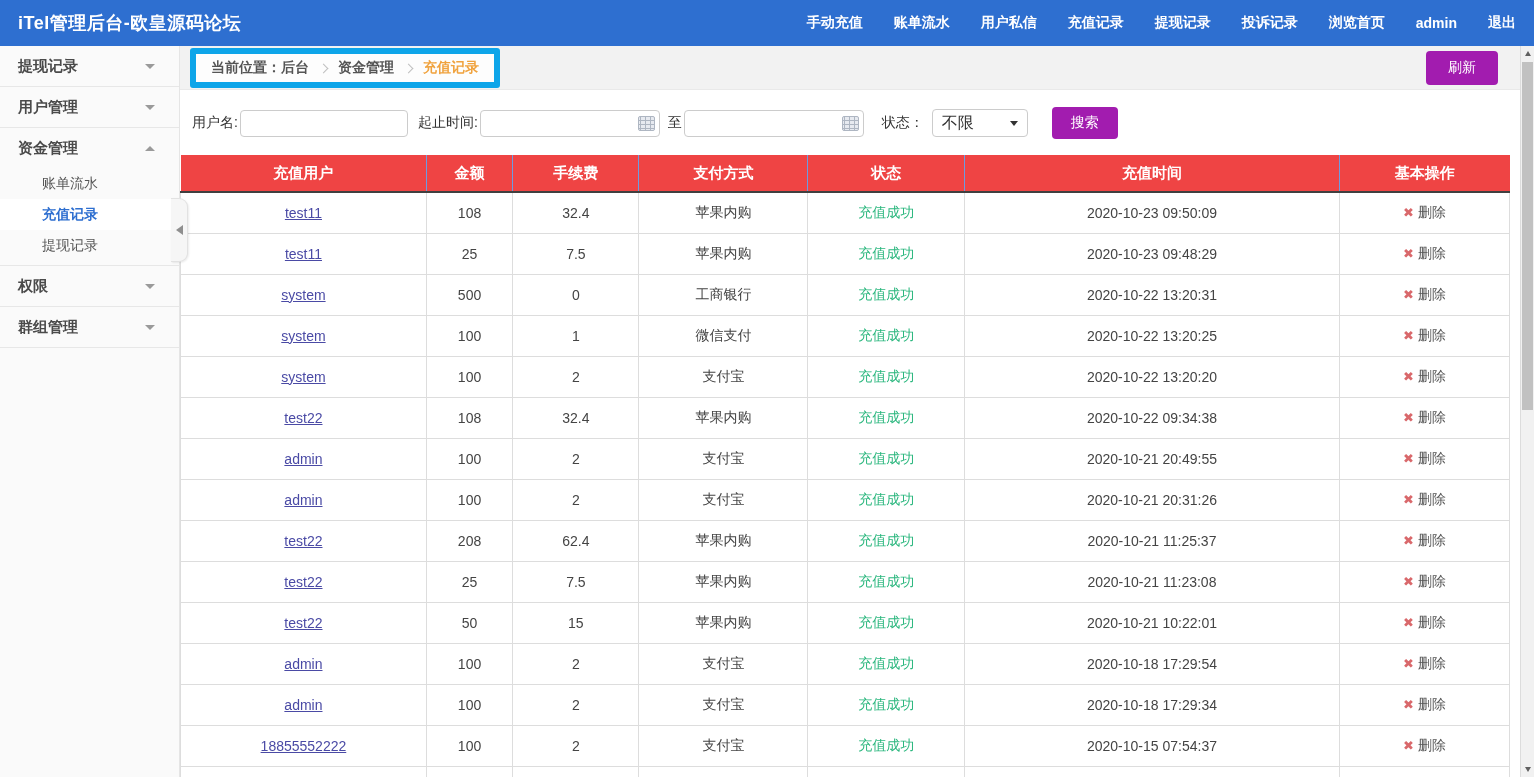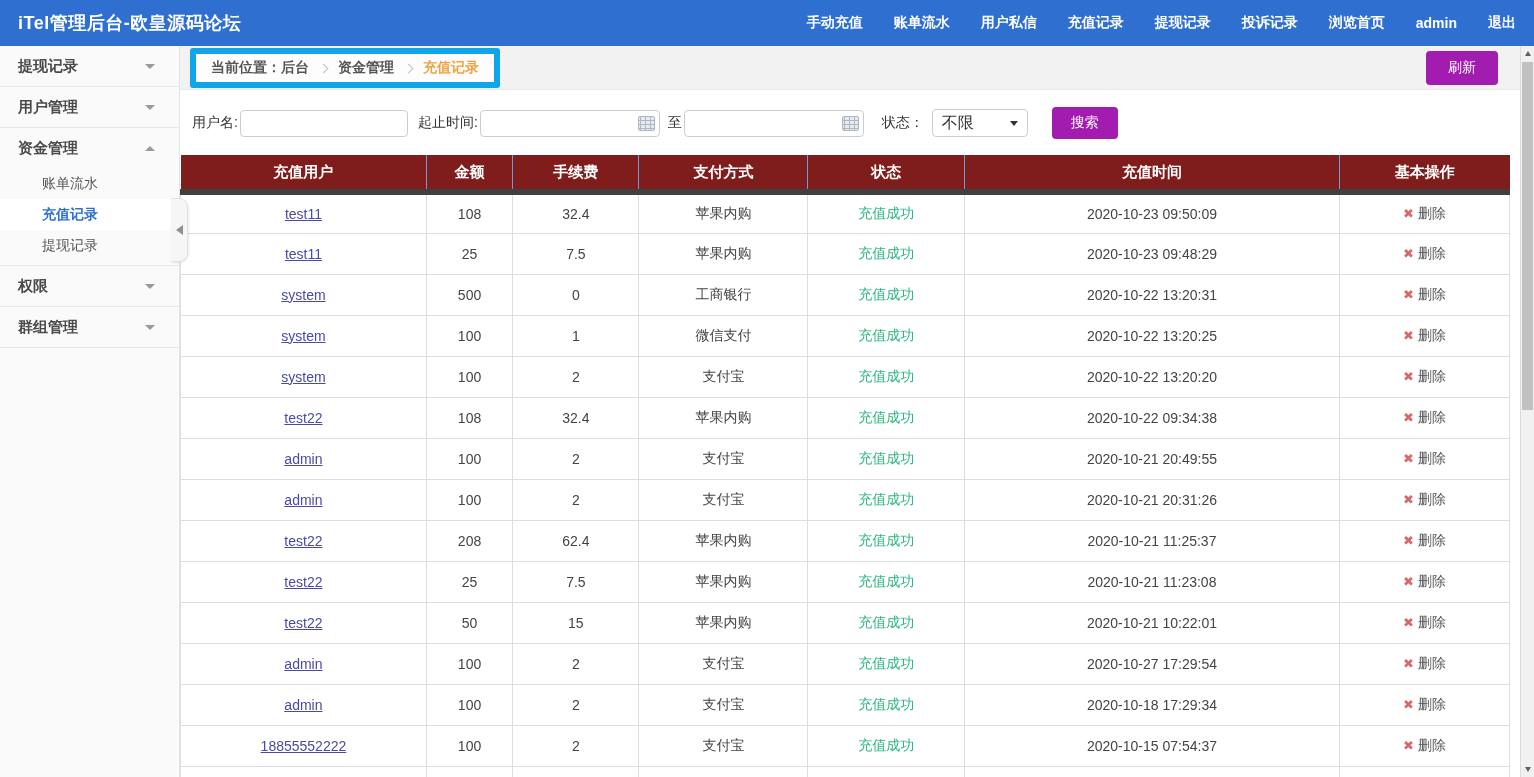--- a/index.html
+++ b/index.html
@@ -66,22 +66,22 @@
   .status-label { margin-left:10px; }
   .select { width:96px; height:28px; border:1px solid #ccc; border-radius:4px; background:#fff;
             display:flex; align-items:center; justify-content:space-between; padding:0 9px;
             margin-left:6px; cursor:pointer; font-size:16px; color:#333; }
   .select .caret2 { width:0; height:0; border-left:4px solid transparent; border-right:4px solid transparent;
                     border-top:5px solid #333; }
   .search { padding:7px 19px; margin-left:24px; }
 
   
   table { width:calc(100% - 10px); border-collapse:collapse; table-layout:fixed; margin-top:16px; }
-  thead th { background:#7f1d1d; color:#fff; font-size:15px; font-weight:bold; height:37px;
-             border-right:1px solid #6d9be0; border-bottom:6px solid #404040; }
+  thead th { background:#ef4444; color:#fff; font-size:15px; font-weight:bold; height:37px;
+             border-right:1px solid #6d9be0; border-bottom:2px solid #404040; }
   thead th:last-child { border-right:none; }
   tbody td { height:41px; text-align:center; font-size:14px; color:#444;
              border:1px solid #ddd; background:#fff; }
   tbody a.user-link { color:#4a4aa5; text-decoration:underline; cursor:pointer; }
   td.status { color:#2bb77e; }
   .op { cursor:pointer; white-space:nowrap; }
   .op .x { color:#d9686b; font-weight:bold; font-size:13px; margin-right:4px; }
   .op .dl { color:#555; }
 
   
@@ -307,21 +307,21 @@
             <td class="status">充值成功</td>
             <td>2020-10-21 10:22:01</td>
             <td><span class="op"><span class="x">✖</span><span class="dl">删除</span></span></td>
           </tr>
           <tr>
             <td><a class="user-link">admin</a></td>
             <td>100</td>
             <td>2</td>
             <td>支付宝</td>
             <td class="status">充值成功</td>
-            <td>2020-10-27 17:29:54</td>
+            <td>2020-10-18 17:29:54</td>
             <td><span class="op"><span class="x">✖</span><span class="dl">删除</span></span></td>
           </tr>
           <tr>
             <td><a class="user-link">admin</a></td>
             <td>100</td>
             <td>2</td>
             <td>支付宝</td>
             <td class="status">充值成功</td>
             <td>2020-10-18 17:29:34</td>
             <td><span class="op"><span class="x">✖</span><span class="dl">删除</span></span></td>

